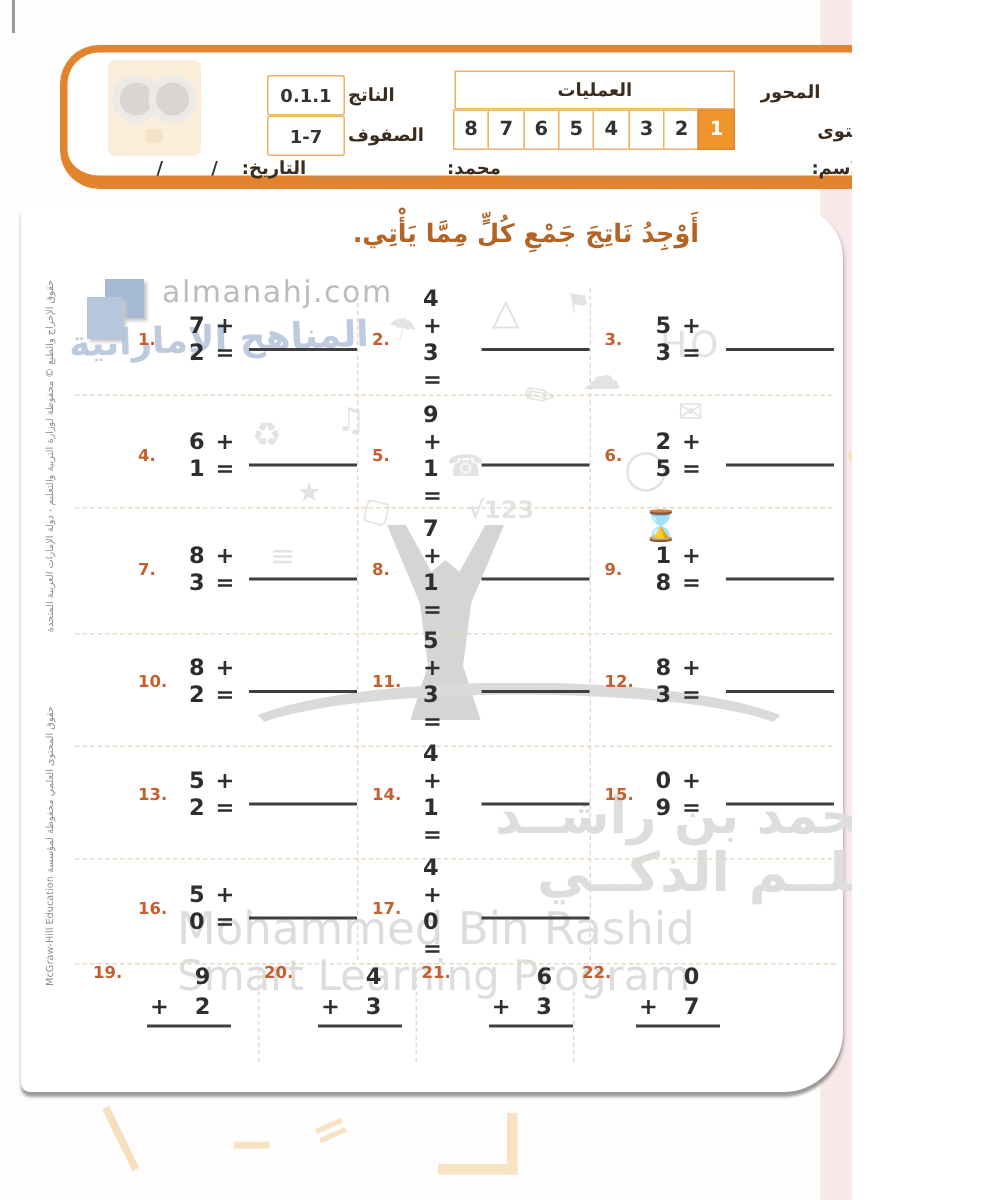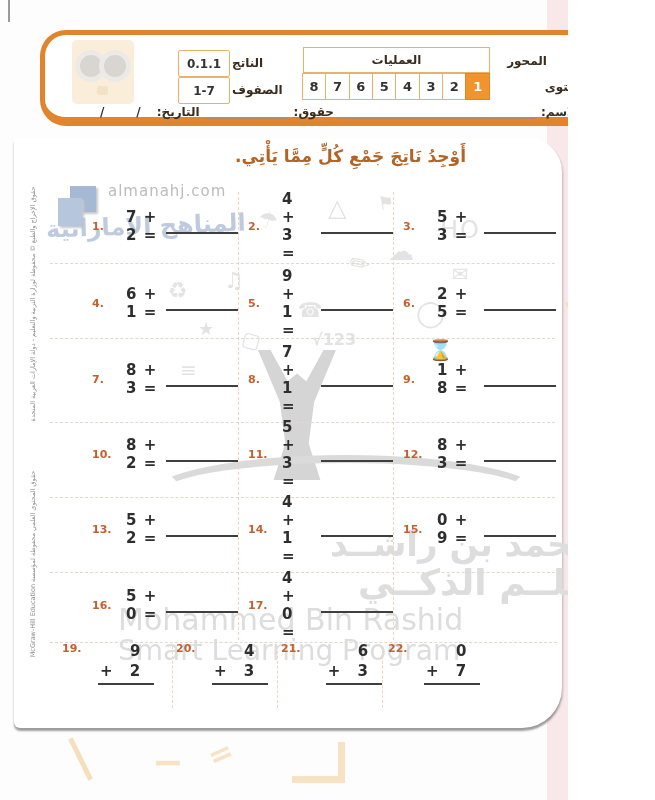--- a/index.html
+++ b/index.html
@@ -41,21 +41,21 @@
   .tree span{position:absolute;color:#e3e3e3;}
   .trunk{position:absolute;left:258px;top:350px;width:78px;height:130px;background:#d5d5d5;
         clip-path:polygon(0 0,16% 0,38% 24%,50% 18%,62% 24%,84% 0,100% 0,72% 40%,65% 72%,80% 100%,20% 100%,35% 72%,28% 40%);}
   .ground{position:absolute;left:150px;top:455px;width:392px;height:80px;border-radius:50%;
         border:8px solid transparent;border-top-color:#dadada;box-sizing:border-box;}
   .mbr{position:absolute;color:#dddddd;pointer-events:none;white-space:nowrap;}
   .mbr.ar{direction:rtl;font-weight:bold;}
   .almanahj-logo{position:absolute;left:58px;top:186px;width:40px;height:44px;}
   .almanahj-logo .p1{position:absolute;left:12px;top:0;width:26px;height:26px;background:#a5b9d4;box-shadow:2px 2px 2px #c8c8c8;}
   .almanahj-logo .p2{position:absolute;left:0;top:12px;width:24px;height:28px;background:#b5c6dd;box-shadow:2px 2px 2px #c8c8c8;}
-  .almanahj-url{position:absolute;left:108px;top:182px;font-size:15px;color:#bcbcbc;letter-spacing:1px;}
+  .almanahj-url{position:absolute;left:108px;top:182px;font-size:20px;color:#bcbcbc;letter-spacing:1px;}
   .almanahj-ar{position:absolute;left:46px;top:212px;font-size:24px;font-weight:bold;color:#b3c3d9;
         direction:rtl;opacity:.85;transform:rotate(-2deg);}
   .side-copy{position:absolute;font-size:6.5px;color:#8d8d8d;direction:rtl;text-align:center;
         transform:rotate(-90deg);white-space:nowrap;}
   
   .vdash{position:absolute;border-left:1.5px dashed #ead7c5;}
   .hdash{position:absolute;border-top:1.5px dashed #e9d7c6;}
   .prow{position:absolute;left:48px;width:508px;height:40px;display:flex;}
   .cell{display:flex;align-items:center;box-sizing:border-box;}
   .c1{width:190px;padding-left:44px;}
@@ -123,21 +123,21 @@
     <span>3</span>
     <span>2</span>
     <span class="active">1</span>
   </div>
   <div class="meta-label" style="left:494px;top:54px;width:66px;text-align:center;">المحور</div>
   <div class="meta-label" style="left:494px;top:80px;width:66px;text-align:center;margin-left:44px;">المستوى</div>
 
   <div class="name-row">
     <span>الاسم:</span>
     <span class="dotline" style="width:195px;"></span>
-    <span>حقوق:</span>
+    <span>محمد:</span>
     <span class="dotline" style="width:82px;"></span>
     <span>التاريخ:</span>
     <span class="slash">/</span>
     <span class="slash">/</span>
   </div>
 
   <div class="card"></div>
 
   <div class="tree">
     <span style="left:210px;top:100px;font-size:24px;transform:rotate(-35deg);">✎</span>

